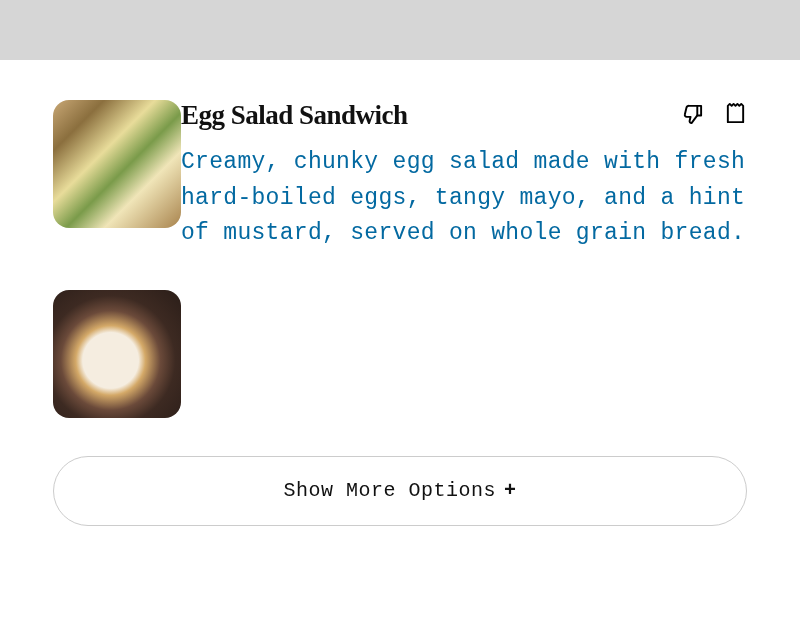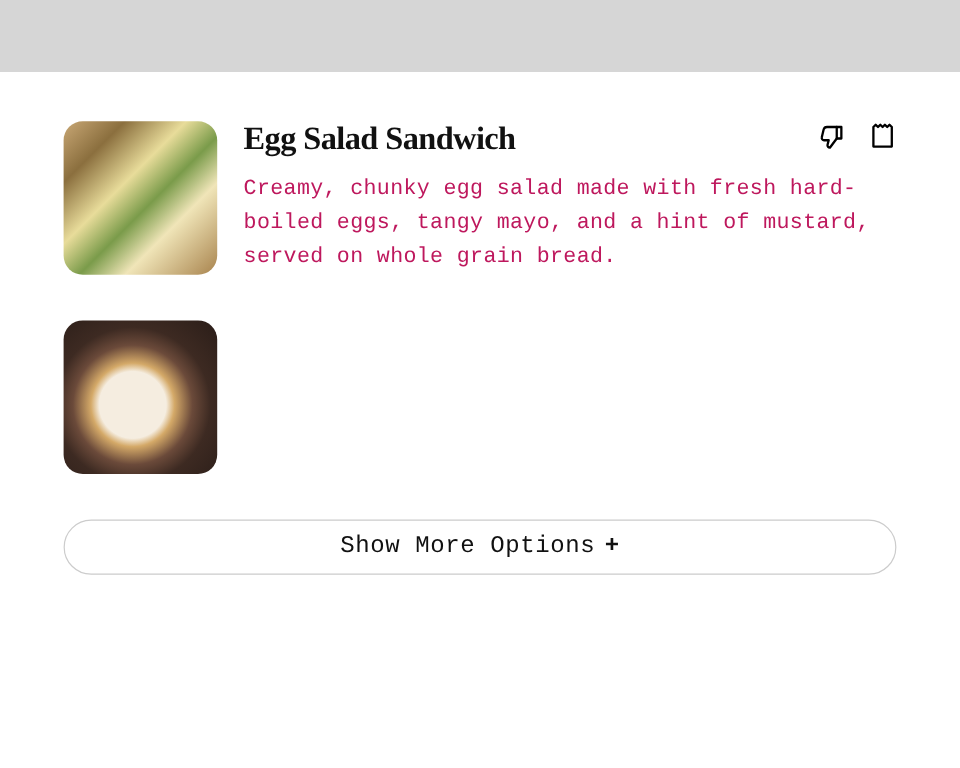--- a/index.html
+++ b/index.html
@@ -42,23 +42,21 @@
       justify-content: center;
       border-radius: 999px;
       letter-spacing: 0.5px;
     }
     .tab.active {
       background: #c8f52b;
       font-weight: 500;
     }
     .item {
       display: flex;
-      gap: 22px;
       margin-bottom: 38px;
-      align-items: flex-end;
     }
     .item-image {
       width: 128px;
       height: 128px;
       border-radius: 16px;
       flex-shrink: 0;
       background-size: cover;
       background-position: center;
     }
     .item-image.sandwich {
@@ -85,28 +83,28 @@
     }
     .item-actions {
       display: flex;
       gap: 20px;
       padding-top: 2px;
     }
     .item-actions svg {
       cursor: pointer;
     }
     .item-desc {
-      font-size: 18px;
-      color: #be185d;
+      font-size: 23px;
+      color: #0369a1;
       line-height: 1.55;
       letter-spacing: 0.3px;
     }
     .show-more {
       width: 100%;
-      height: 46px;
+      height: 70px;
       border: 1px solid #ccc;
       border-radius: 999px;
       background: #fff;
       font-family: "Courier New", Courier, monospace;
       font-size: 20px;
       color: #111;
       cursor: pointer;
       display: flex;
       align-items: center;
       justify-content: center;

